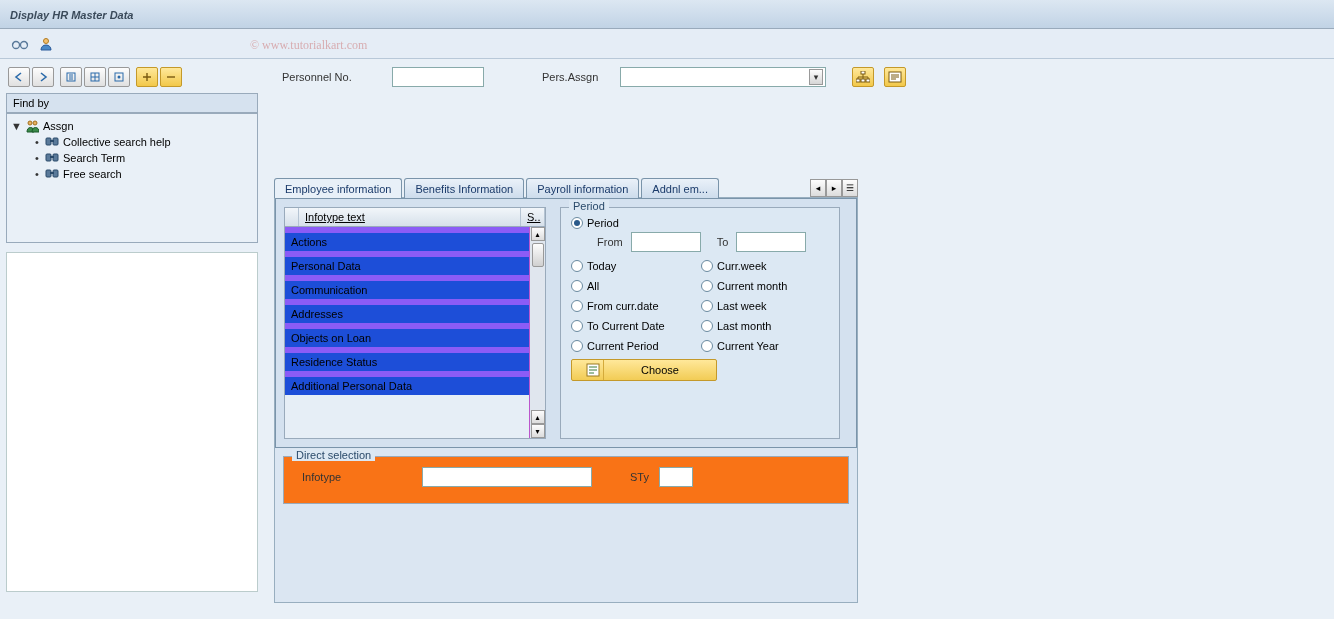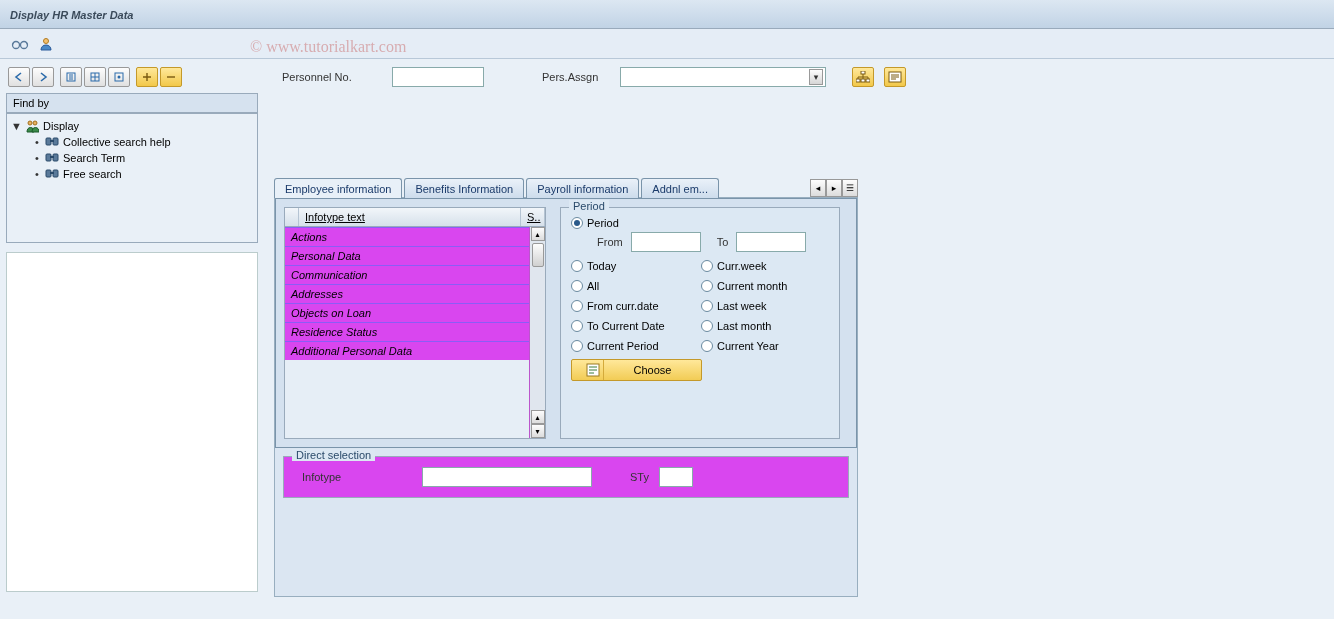--- a/index.html
+++ b/index.html
@@ -1,20 +1,20 @@
 <!DOCTYPE html>
 <html><head>
 <meta charset="utf-8">
 <style>
   * { box-sizing: border-box; font-family: Arial, sans-serif; font-size: 11px; }
   body { margin: 0; background: #e9f0f7; width: 1334px; height: 619px; overflow: hidden; }
   .title-bar { background: linear-gradient(#dce7f2, #c1d3e5); border-bottom: 1px solid #9ab; padding: 6px 10px; font-style: italic; font-weight: bold; font-size: 14px; color: #3a4a5a; }
   .toolbar { background: #e5edf6; border-bottom: 1px solid #b8c8d8; padding: 4px 10px; height: 30px; display: flex; align-items: center; gap: 6px; }
   .tbtn { width: 20px; height: 18px; display: inline-flex; align-items: center; justify-content: center; cursor: pointer; }
-  .watermark { position: absolute; left: 250px; top: 38px; color: #c77; opacity: 0.55; font-size: 16px; font-family: "Comic Sans MS", cursive; pointer-events: none; }
+  .watermark { position: absolute; left: 250px; top: 38px; color: #c77; opacity: 0.55; font-size: 12px; font-family: "Comic Sans MS", cursive; pointer-events: none; }
   .main { display: flex; height: calc(100% - 58px); }
   .sidebar { width: 264px; padding: 6px; }
   .side-toolbar { display: flex; gap: 2px; padding: 2px; }
   .side-btn { width: 22px; height: 20px; background: linear-gradient(#fdfdfd,#e0e0e0); border: 1px solid #999; border-radius: 2px; display: inline-flex; align-items: center; justify-content: center; cursor: pointer; }
   .side-btn.gold { background: linear-gradient(#ffe89a,#f2c84a); border-color: #c4992a; }
   .side-btn.sep { margin-left: 4px; }
   .find-bar { background: #d6e2ef; border: 1px solid #9ab; padding: 3px 6px; margin-top: 4px; }
   .tree { background: #e9f0f7; border: 1px solid #9ab; padding: 4px 2px 60px 2px; height: 130px; margin-top:0px;}
   .tree-item { display: flex; align-items: center; gap: 4px; padding: 1px 2px; }
   .tree-child { display: flex; align-items: center; gap: 4px; padding: 1px 2px 1px 26px; }
@@ -35,36 +35,36 @@
   .tabs { display: flex; align-items: flex-end; gap: 2px; position: relative; }
   .tab { padding: 4px 10px 3px 10px; background: linear-gradient(#eaf1f9,#cddcec); border: 1px solid #7a94aa; border-bottom: none; border-radius: 3px 3px 0 0; color: #1a3a6a; cursor: pointer; position: relative; top: 1px; }
   .tab.active { background: #e8f0f8; font-weight: normal; z-index: 2; }
   .tab-scroll { margin-left: auto; display:flex; gap:0; }
   .tab-sbtn { width:16px; height:18px; border:1px solid #999; background:linear-gradient(#fdfdfd,#dcdcdc); display:inline-flex; align-items:center; justify-content:center; font-size:9px; cursor:pointer;}
   .tab-body { border: 1px solid #7a94aa; background: #d4e1ef; height: 250px; padding: 8px; display:flex; gap:14px; }
   .list-box { width: 262px; border: 1px solid #9ab; background: #e6eef6; display:flex; flex-direction:column; }
   .list-head { display:flex; background: linear-gradient(#f2f6fa,#d6e0ea); border-bottom:1px solid #9ab;text-decoration:underline; }
   .list-head .col { padding:3px 6px; border-right:1px solid #b5c4d3; }
   .list-rows { flex:1; overflow:hidden; position: relative; }
-  .list-row { padding:3px 6px; border-top:1px solid #8b5cf6; background:#d946ef; white-space:nowrap;font-style:italic; }
+  .list-row { padding:3px 6px; border-top:6px solid #8b5cf6; background:#1d4ed8; white-space:nowrap; }
   .scroll-v { position:absolute; right:0; top:0; bottom:0; width:16px; border-left:1px solid #b5c; background:#e0e6ee; display:flex; flex-direction:column; align-items:center; }
   .scrl-btn { width:14px; height:14px; border:1px solid #999; background:linear-gradient(#fdfdfd,#dcdcdc); display:flex; align-items:center; justify-content:center; font-size:8px; cursor:pointer;}
   .scrl-thumb { width:12px; flex:0 0 24px; margin:2px 0; background:linear-gradient(#fdfdfd,#d0d0d0); border:1px solid #999; border-radius:2px;}
   .scrl-track { flex:1; }
   .group { border: 1px solid #9ab; background: #dce8f3; padding: 6px 10px 8px 10px; position: relative; width: 280px; }
   .group-title { position: absolute; top: -8px; left: 8px; background: #dce8f3; padding: 0 4px; color: #2a4a6a; }
   .radio-row { display:flex; align-items:center; gap:4px; margin: 3px 0; }
   .radio { width:12px; height:12px; border:1px solid #6a8aa0; border-radius:50%; background:#fff; display:inline-flex; align-items:center; justify-content:center; }
   .radio.sel::after { content:""; width:6px; height:6px; background:#2a5a8a; border-radius:50%; }
   .period-grid { display:grid; grid-template-columns: 130px 130px; row-gap:2px; margin-top:2px; }
   .from-to { display:flex; align-items:center; gap:8px; margin: 3px 0 5px 18px; }
-  .choose-btn { display:flex; align-items:center; width: 131px; height:22px; background: linear-gradient(#ffe89a,#f2cc55); border:1px solid #c4992a; border-radius:2px; cursor:pointer;padding-left:10px; }
+  .choose-btn { display:flex; align-items:center; width: 146px; height:22px; background: linear-gradient(#ffe89a,#f2cc55); border:1px solid #c4992a; border-radius:2px; cursor:pointer;padding-left:10px; }
   .choose-btn .ci { width:22px; height:100%; display:inline-flex; align-items:center; justify-content:center; border-right:1px solid #d4aa3a; }
   .choose-btn .ct { flex:1; text-align:center; }
-  .direct { margin-top: 10px; border: 1px solid #9ab; background: #d946ef; padding: 10px 10px 10px 10px; position: relative; }
+  .direct { margin-top: 10px; border: 1px solid #9ab; background: #f97316; padding: 10px 10px 16px 10px; position: relative; }
   .direct-title { position:absolute; top:-8px; left:8px; background:#dce8f3; padding:0 4px; color:#2a4a6a;}
   svg { display:block; }
 </style>
 </head>
 <body>
 
 <div class="title-bar">
   <span>Display HR Master Data</span>
 </div>
 
@@ -136,21 +136,21 @@
       <div class="tree-item">
         <span class="caret">▼</span>
         <span class="ico-person">
             <svg width="14" height="14">
               <circle cx="5" cy="4" r="2" fill="#e8b060" stroke="#a07020"></circle>
               <circle cx="10" cy="4" r="2" fill="#e8b060" stroke="#a07020"></circle>
               <path d="M2 13c0-3 1.5-4.5 3.5-4.5S9 10 9 13z" fill="#3a8a4a" stroke="#1a5a2a"></path>
               <path d="M7 13c0-3 1.5-4.5 3.5-4.5S14 10 14 13z" fill="#3a8a4a" stroke="#1a5a2a"></path>
             </svg>
           </span>
-        <span>Display</span>
+        <span>Assgn</span>
       </div>
       <div class="tree-child">
         <span class="bullet">•</span>
         <span class="ico-search">
             <svg width="14" height="12">
               <rect x="1" y="3" width="5" height="7" rx="1" fill="#5a7a9a" stroke="#2a4a6a"></rect>
               <rect x="8" y="3" width="5" height="7" rx="1" fill="#5a7a9a" stroke="#2a4a6a"></rect>
               <rect x="5" y="5" width="4" height="2" fill="#2a4a6a"></rect>
             </svg>
           </span>

